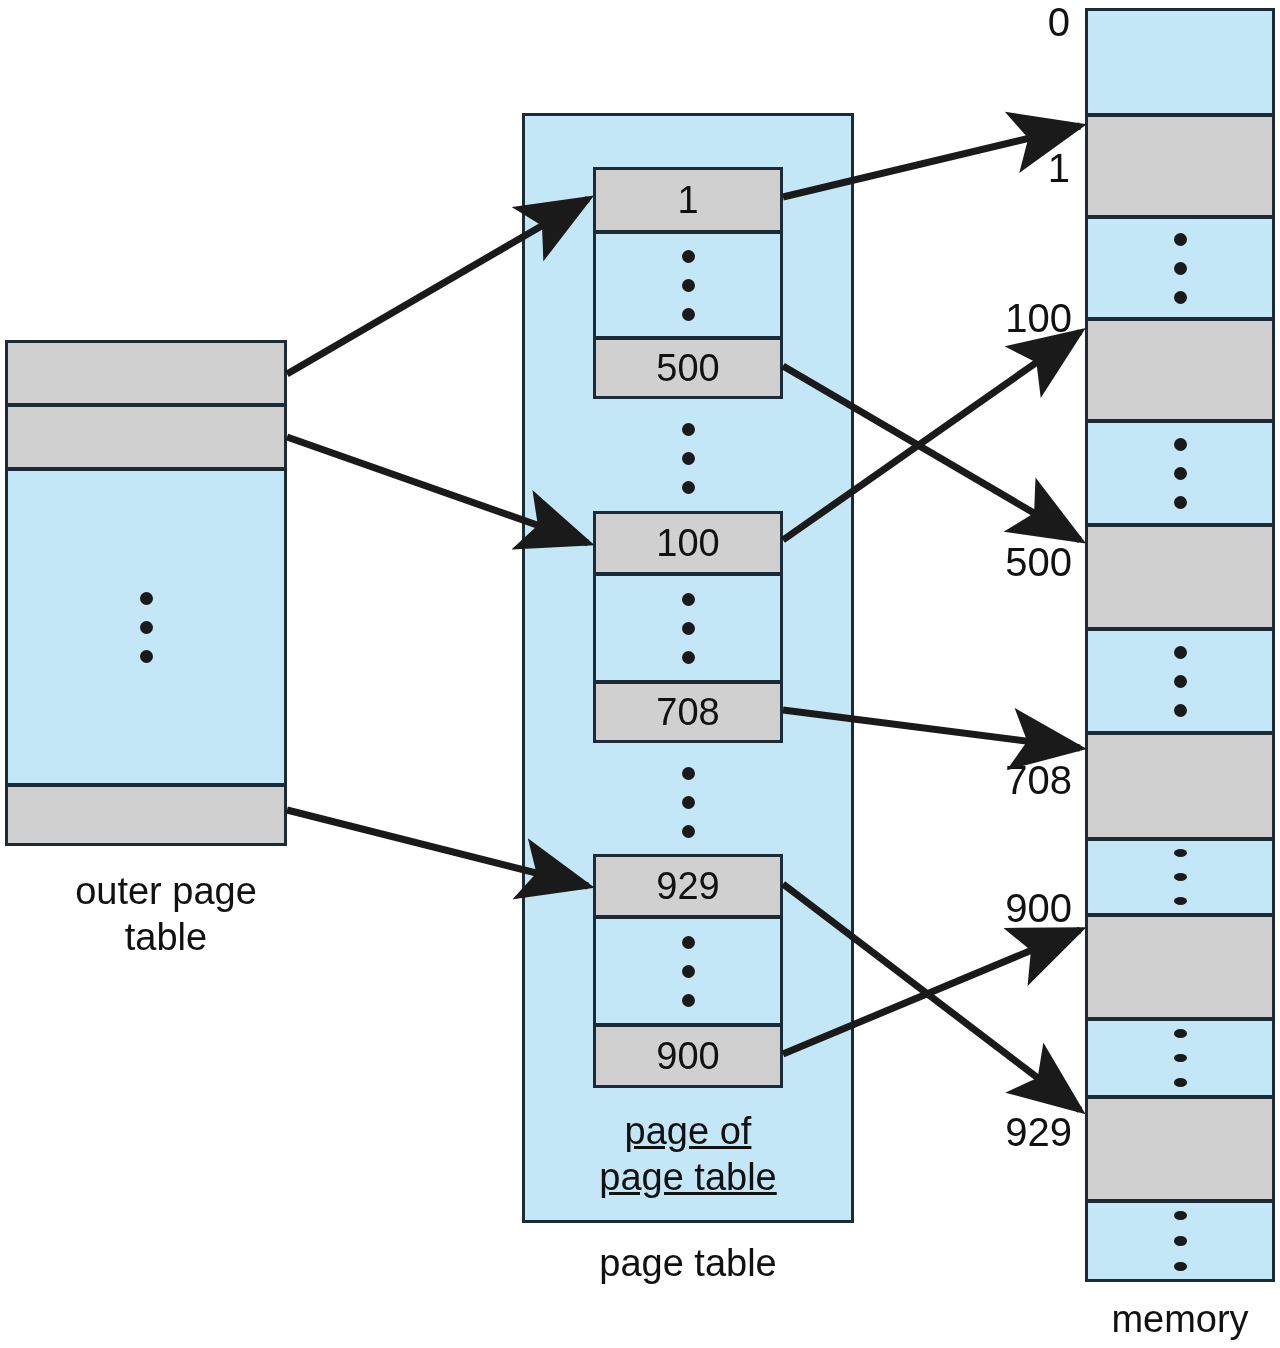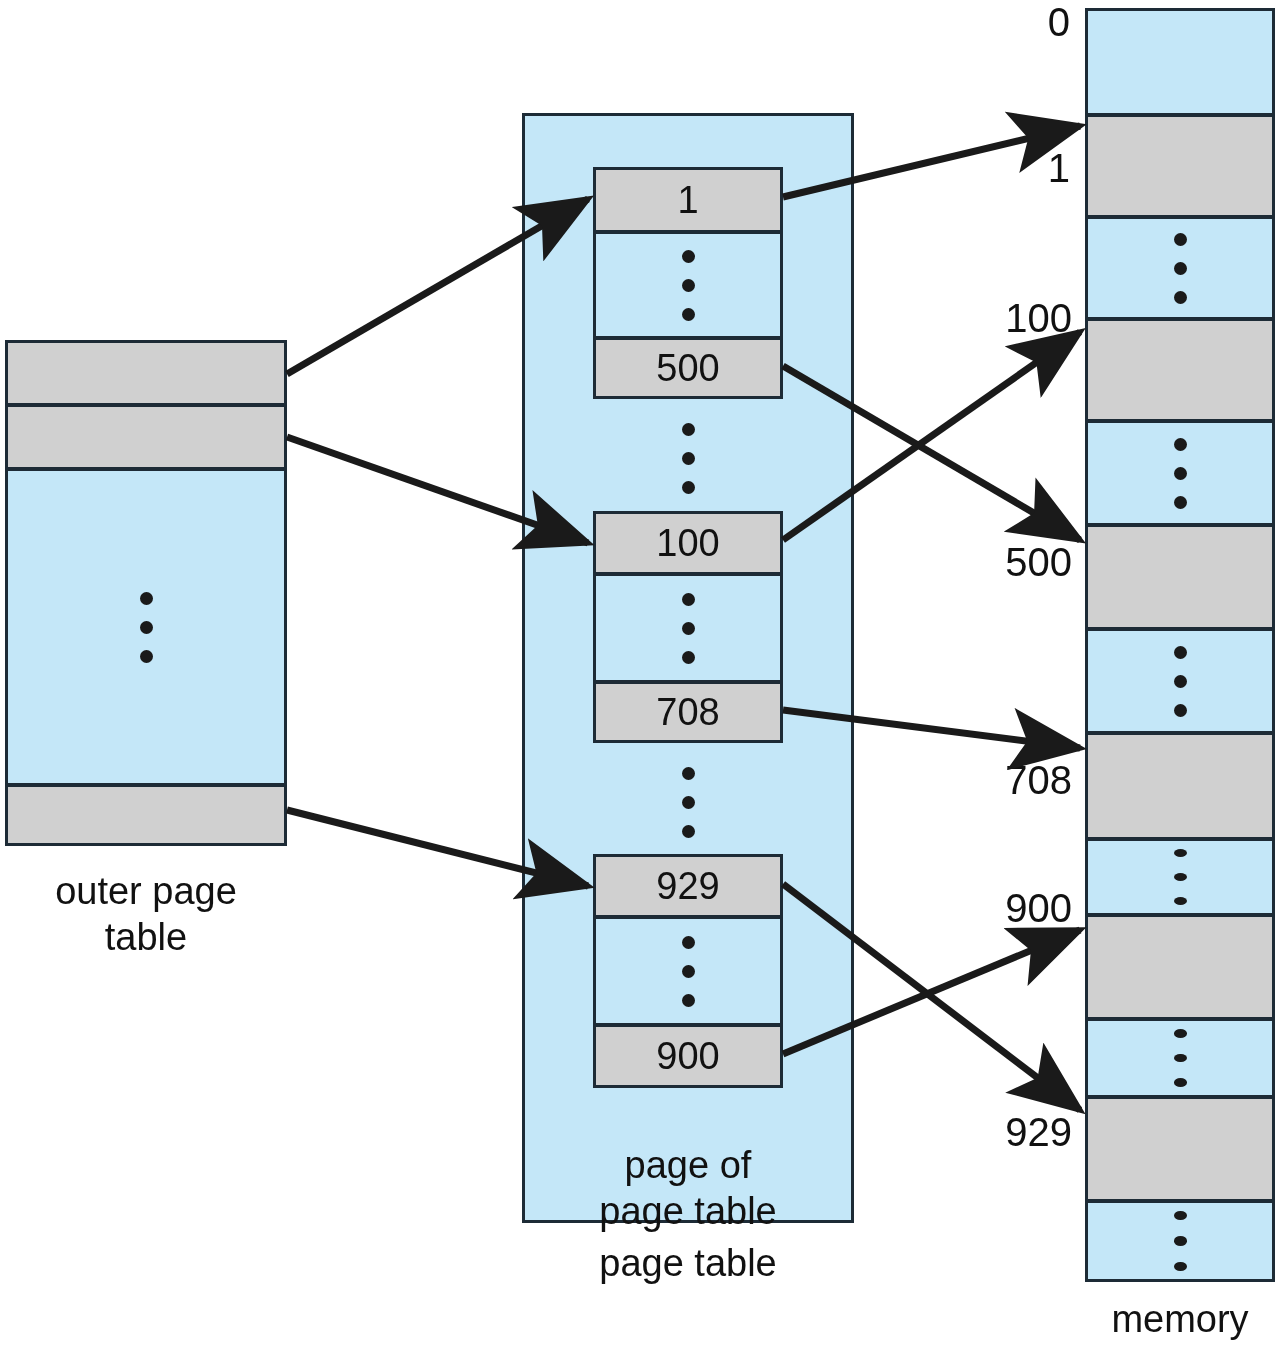--- a/index.html
+++ b/index.html
@@ -62,21 +62,21 @@
   <div class="box blue" style="left:5px;top:468px;width:282px;height:318px;">
     <div class="dots" style="left:0;right:0;top:0;bottom:0;">
       <i></i>
         <i></i>
         <i></i>
     </div>
   </div>
   <div class="box gray" style="left:5px;top:784px;width:282px;height:62px;">
     <span class="cell-text"></span>
   </div>
-  <div class="caption" style="left:0;top:868px;width:292px;">outer page
+  <div class="caption" style="left:0;top:868px;width:292px;padding-left:20px;">outer page
 table</div>
 
   <div class="box blue" style="left:522px;top:113px;width:332px;height:1110px;"></div>
 
   <div class="box gray" style="left:593px;top:167px;width:190px;height:66px;">
     <span class="cell-text">1</span>
   </div>
   <div class="box blue" style="left:593px;top:231px;width:190px;height:108px;">
     <div class="dots" style="left:0;right:0;top:0;bottom:0;">
       <i></i>
@@ -121,21 +121,21 @@
     <div class="dots" style="left:0;right:0;top:0;bottom:0;">
       <i></i>
         <i></i>
         <i></i>
     </div>
   </div>
   <div class="box gray" style="left:593px;top:1024px;width:190px;height:64px;">
     <span class="cell-text">900</span>
   </div>
 
-  <div class="caption" style="left:538px;top:1142px;width:300px;">page of
+  <div class="caption" style="left:538px;top:1108px;width:300px;text-decoration:underline;">page of
 page table</div>
   <div class="caption" style="left:538px;top:1240px;width:300px;">page table</div>
 
   <div class="box blue" style="left:1085px;top:8px;width:190px;height:108px;"></div>
   <div class="box gray" style="left:1085px;top:114px;width:190px;height:104px;"></div>
   <div class="box blue" style="left:1085px;top:216px;width:190px;height:104px;">
     <div class="dots" style="left:0;right:0;top:0;bottom:0;">
       <i></i>
         <i></i>
         <i></i>

